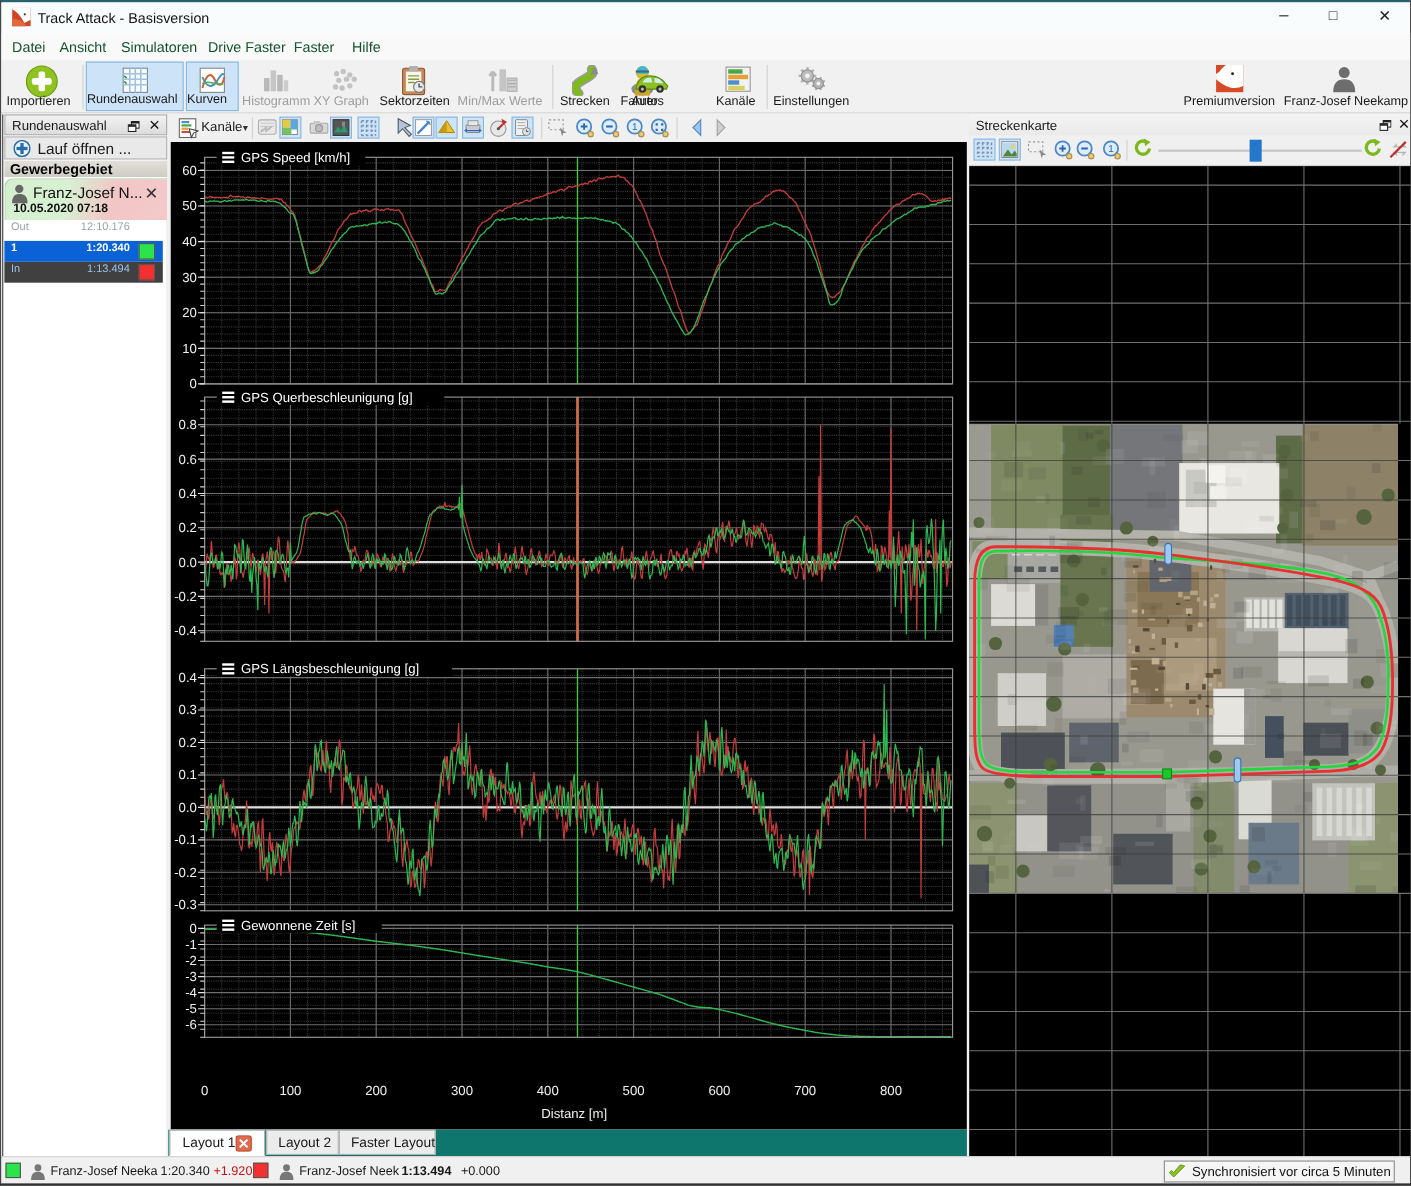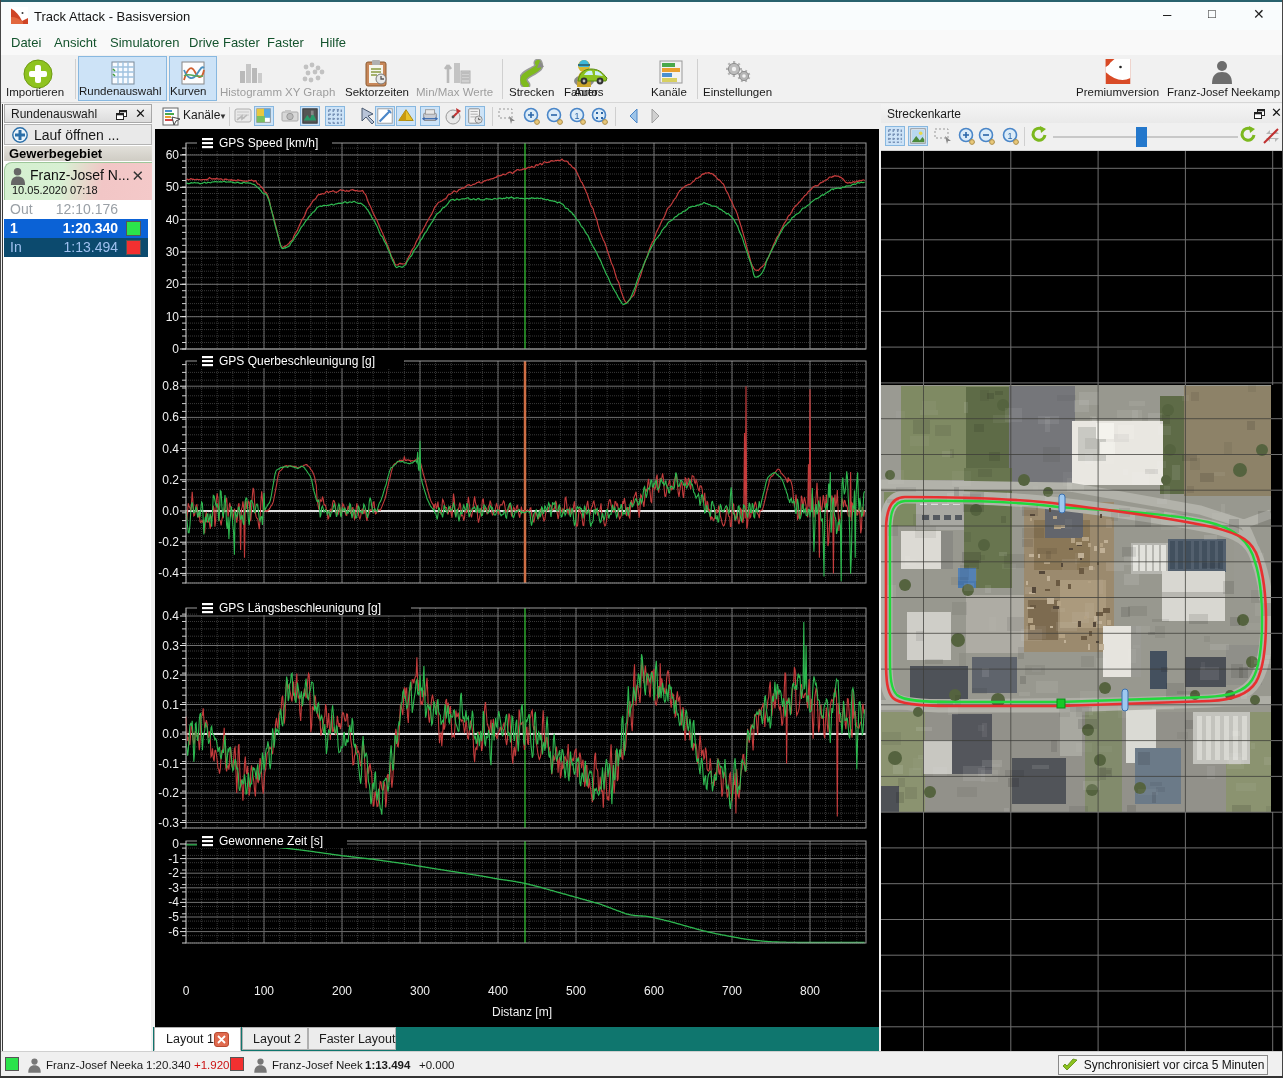--- a/index.html
+++ b/index.html
@@ -14,23 +14,23 @@
 .tbtn.dis .cap{color:#9d9d9d}
 .tbtn.hl{background:#cde3f7;border:1px solid #88b8e0}
 .tbtn .ic{position:absolute;top:3px;left:50%;transform:translateX(-50%)}
 .tsep{position:absolute;top:4px;width:1px;height:40px;background:#d0d0d0}
 #ldock{left:2px;top:104px;width:149px;height:947px;background:#fff;border-left:1px solid #3a3a3a}
 .dockhead{position:absolute;left:1px;top:0;width:148px;height:19px;background:linear-gradient(#f2f2f2,#dcdcdc);border:1px solid #a8a8a8;font-size:12px;color:#1a1a1a;padding:2px 0 0 6px}
 #laufbtn{position:absolute;left:1px;top:20px;width:148px;height:21px;background:#e9e9e9;border:1px solid #b4b4b4;font-size:14px;color:#1a1a1a}
 #gewerbe{position:absolute;left:1px;top:42px;width:148px;height:15px;background:linear-gradient(#e2e0da,#cfccc4);font-weight:bold;font-size:13px;color:#000;padding-left:5px}
 #dcard{position:absolute;left:1px;top:58px;width:148px;height:38px;background:linear-gradient(100deg,#d4efcf 0%,#d8f0d3 38%,#f2c6c6 66%,#f4c9c9 100%);border-top-left-radius:8px;border-top:1px solid #9ec79a;border-left:1px solid #9ec79a}
 #dcard .nm{position:absolute;left:25px;top:4px;font-size:14px;color:#111}
-#dcard .dt{position:absolute;left:7px;top:21px;font-size:11px;font-weight:normal;color:#111}
+#dcard .dt{position:absolute;left:7px;top:21px;font-size:11px;font-weight:bold;color:#111}
 #dcard .x{position:absolute;right:8px;top:4px;font-size:15px;color:#333;font-weight:400}
-.lrow{position:absolute;left:1px;width:144px;height:19px;font-size:14px}
+.lrow{position:absolute;left:1px;width:144px;height:19px;font-size:10px}
 .lrow .a{position:absolute;left:6px;top:1px}
 .lrow .b{position:absolute;right:30px;top:1px}
 .sw{position:absolute;right:7px;top:2px;width:15px;height:15px;border:1px solid #555}
 #statusbar{left:0;top:1051px;width:1283px;height:27px;background:#f0f0f0;border-top:1px solid #d0d0d0;border-bottom:2px solid #3a3a3a;border-left:1px solid #444;border-right:1px solid #444}
 .st{position:absolute;top:7px;font-size:11.5px;color:#1a1a1a;white-space:nowrap}
 #syncbtn{position:absolute;left:1057px;top:3px;width:210px;height:20px;background:#f5f5f5;border:1px solid #8a8a8a;font-size:12px;color:#111;text-align:center;padding-top:2px}
 #charttb{left:153px;top:104px;width:726px;height:25px;background:#f0f0f0}
 .ctbi{position:absolute;top:2px;width:20px;height:20px}
 .ctbi.hl{background:#cde3f7;border:1px solid #88b8e0}
 #maphead{left:881px;top:104px;width:402px;height:34px;background:linear-gradient(#f4f4f4,#e2e2e2);border-bottom:1px solid #c8c8c8}
@@ -250,21 +250,21 @@
  </div>
  <div class="lrow" style="top:96px;background:#fff;color:#9aa0a6">
       <span class="a">Out</span>
       <span class="b">12:10.176</span>
     </div>
  <div class="lrow" style="top:115px;background:#0b62d6;color:#fff;font-weight:bold">
       <span class="a">1</span>
       <span class="b">1:20.340</span>
       <span class="sw" style="background:#2be34b"></span>
     </div>
- <div class="lrow" style="top:134px;background:#0c4a6e;color:#9fc0ef">
+ <div class="lrow" style="top:134px;background:#404040;color:#9fc0ef">
       <span class="a">In</span>
       <span class="b">1:13.494</span>
       <span class="sw" style="background:#f33030"></span>
     </div>
 </div>
 <div class="abs" id="charttb">
  <svg class="abs" style="left:9px;top:3px" width="19" height="19" viewBox="0 0 19 19">
       <rect x="1" y="1" width="15" height="17" fill="#fdfdfd" stroke="#666"></rect>
       <rect x="3" y="3" width="7" height="2" fill="#4a90d0"></rect>
       <rect x="3" y="6" width="9" height="2" fill="#4aa84a"></rect>

